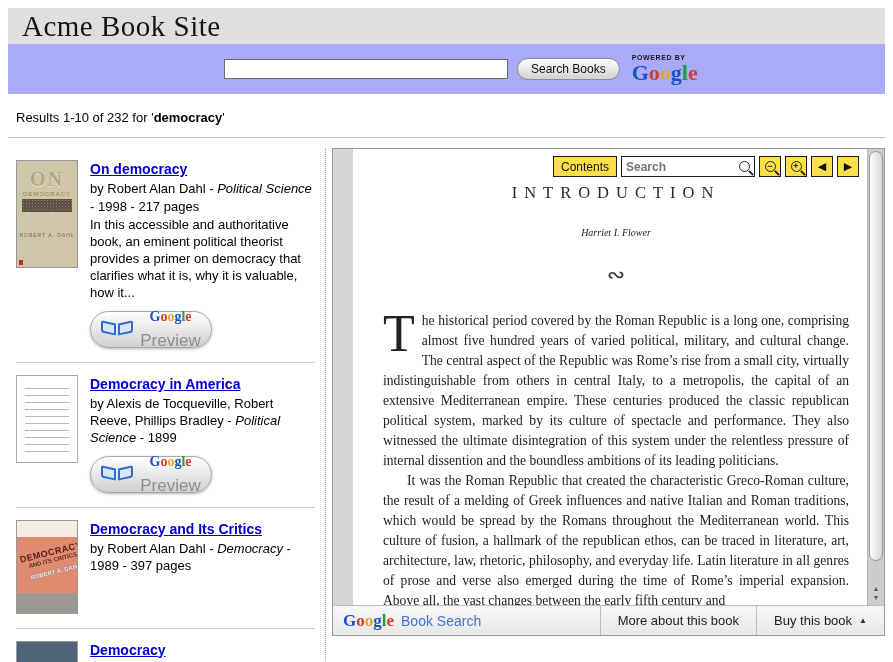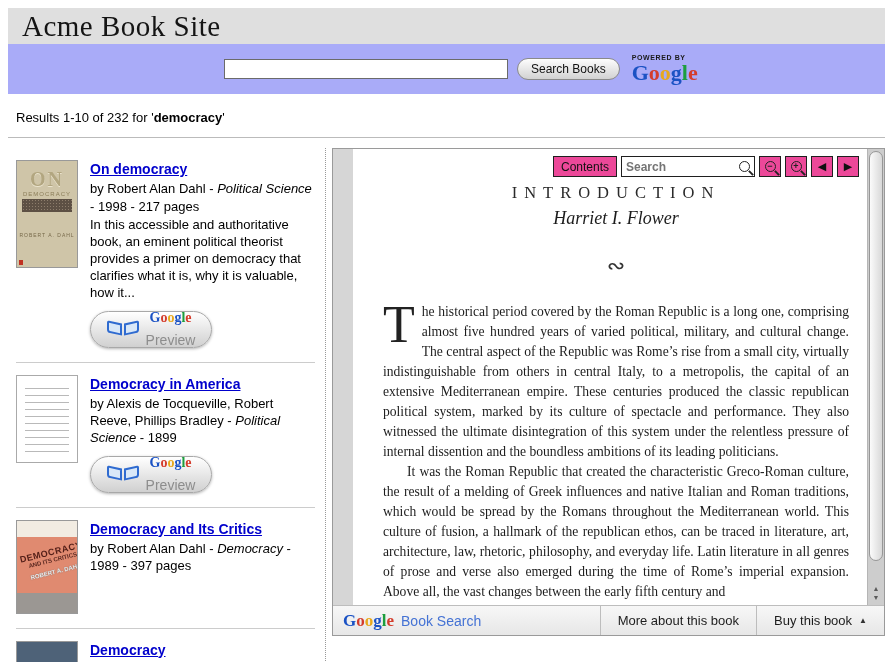--- a/index.html
+++ b/index.html
@@ -67,45 +67,45 @@
 
   
   .preview-btn { margin-top:9px; width:122px; height:37px; border:1px solid #a8a8a8; border-radius:19px;
     background:linear-gradient(#ffffff,#d0d0d0); box-shadow:0 1px 3px rgba(0,0,0,.3);
     display:flex; align-items:center; justify-content:center; gap:7px; cursor:pointer; }
   .pbook { position:relative; width:32px; height:20px; flex-shrink:0; }
   .pbook .pg { position:absolute; top:3px; width:15px; height:12px; background:#d9e8f8; border:2px solid #2f6bd0; }
   .pbook .pg.l { left:0;  transform:skewY(12deg);  border-radius:2px 0 0 3px; }
   .pbook .pg.r { right:0; transform:skewY(-12deg); border-radius:0 2px 3px 0; }
   .pv-stack { display:flex; flex-direction:column; align-items:center; line-height:1; }
-  .pv-label { font-size:14px; color:#8d8d8d; margin-top:8px; }
+  .pv-label { font-size:17px; color:#8d8d8d; margin-top:8px; }
 
   
   .viewer-col { flex:1; margin-left:6px; border:1px solid #9a9a9a; height:488px; display:flex; flex-direction:column; background:#fff; }
   .viewer-main { flex:1; display:flex; min-height:0; }
   .gutter { width:20px; background:#d6d6d6; }
   .book-page { flex:1; background:#fff; position:relative; overflow:hidden; padding:26px 18px 0 30px;
     font-family:"Liberation Serif", serif; color:#1c1c1c; }
 
   .pg-toolbar { position:absolute; top:7px; right:8px; display:flex; align-items:center; gap:4px; z-index:2;
     font-family:"Liberation Sans", sans-serif; }
-  .tb-btn { height:21px; border:1px solid #1f1f1f; background:#ec4899; display:flex; align-items:center; justify-content:center;
+  .tb-btn { height:21px; border:1px solid #1f1f1f; background:#fde047; display:flex; align-items:center; justify-content:center;
     font-size:12px; color:#111; cursor:pointer; }
   .tb-contents { padding:0 7px; }
   .tb-search { width:134px; height:21px; border:1px solid #1f1f1f; background:#fff; display:flex; align-items:center; padding:0 4px; }
   .tb-search input { flex:1; min-width:0; border:none; outline:none; font-size:12px; color:#555; background:transparent;font-weight:bold; }
   .sq { width:22px; }
   .mag { position:relative; width:11px; height:11px; border:1.5px solid #222; border-radius:50%; flex-shrink:0; }
   .mag::after { content:""; position:absolute; width:6px; height:2px; background:#222; bottom:-3px; right:-5px; transform:rotate(45deg); }
   .mag .sign { position:absolute; inset:0; display:flex; align-items:center; justify-content:center;
     font:bold 9px/1 "Liberation Sans",sans-serif; color:#222; }
   .arrow-glyph { font-size:11px; line-height:1; }
 
   .pg-heading { text-align:center; font-size:16.5px; font-weight:normal; letter-spacing:7px; color:#2a2a2a; margin-top:8px; }
-  .pg-author { text-align:center; font-style:italic; font-size:18px; margin-top:5px; }
+  .pg-author { text-align:center; font-style:italic; font-size:10px; margin-top:24px; }
   .pg-ornament { text-align:center; font-size:22px; margin-top:24px; font-style:italic; color:#333;
     font-family:"DejaVu Sans", sans-serif; }
   .pg-para { font-size:13.6px; line-height:20px; text-align:justify; }
   .para1 { margin-top:24px; }
   .dropcap { float:left; font-size:52px; line-height:40px; padding:3px 7px 0 0; color:#222; }
   .para2 { text-indent:24px; }
 
   .vscroll { width:17px; background:#cdcdcd; border-left:1px solid #b5b5b5; position:relative; flex-shrink:0; }
   .scroll-thumb { position:absolute; top:2px; left:1px; right:1px; bottom:44px;
     background:linear-gradient(90deg,#fbfbfb,#d8d8d8); border:1px solid #979797; border-radius:8px; }

